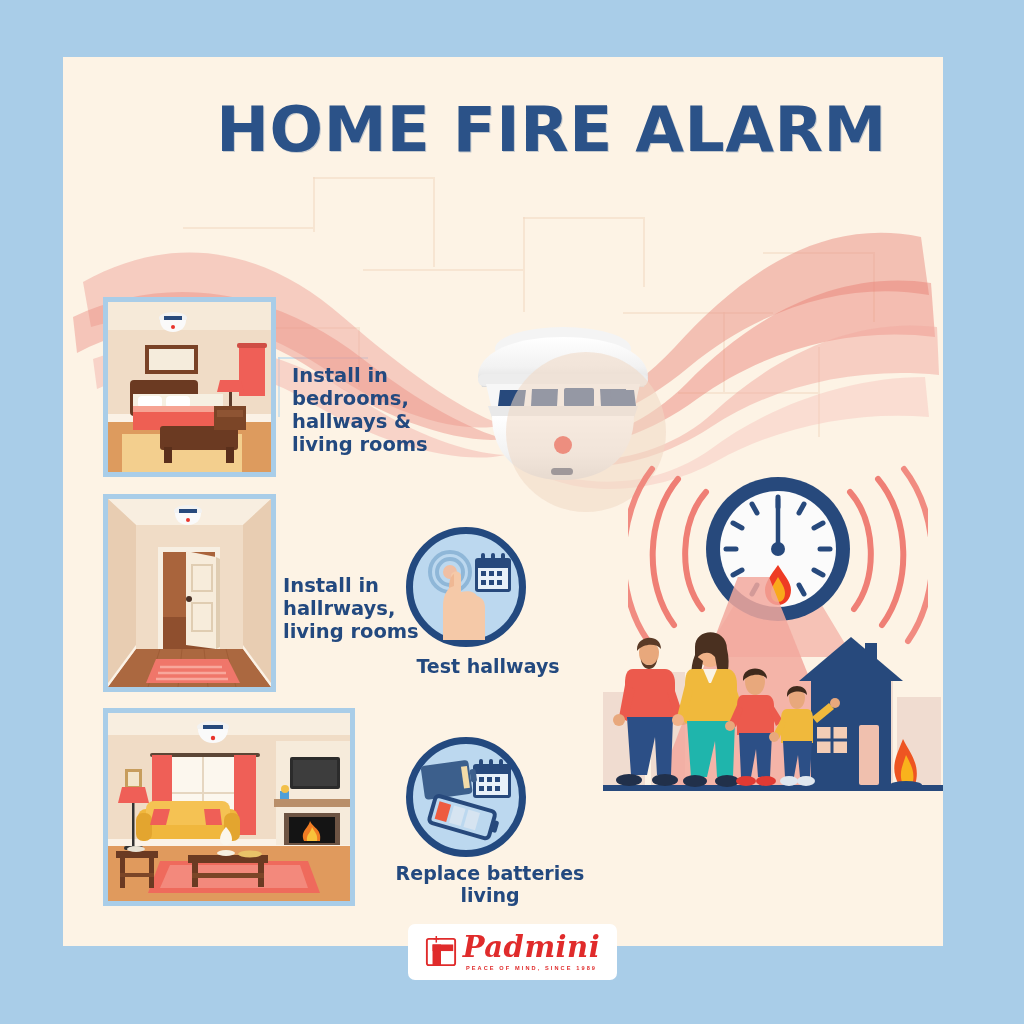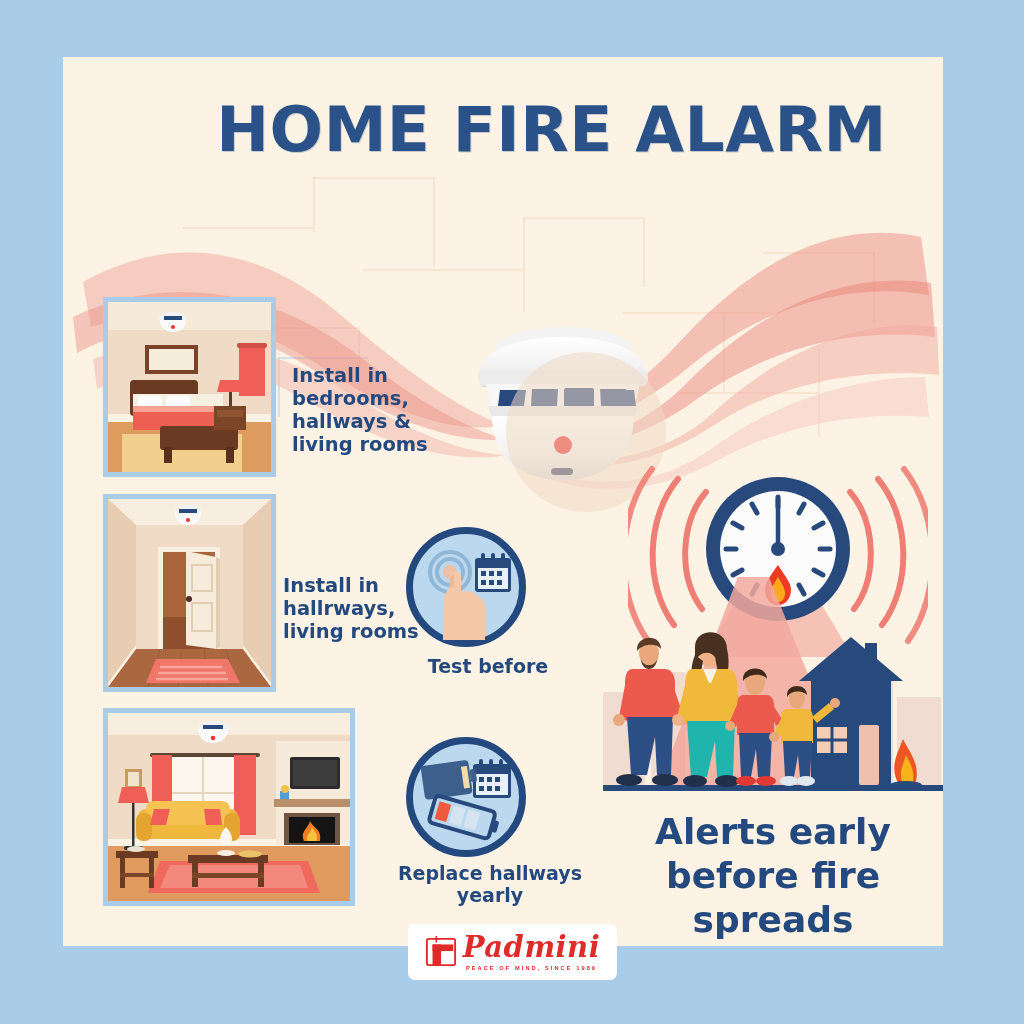--- a/index.html
+++ b/index.html
@@ -374,21 +374,21 @@
           <rect x="84" y="46" width="5" height="5"></rect>
         </g>
         <rect x="68" y="19" width="4" height="9" rx="2" fill="#27497c"></rect>
         <rect x="78" y="19" width="4" height="9" rx="2" fill="#27497c"></rect>
         <rect x="88" y="19" width="4" height="9" rx="2" fill="#27497c"></rect>
 
         <path d="M30,106 L30,72 C30,62 34,56 38,52 L38,42 C38,36 48,36 48,42 L48,58 C56,56 62,58 64,62 C70,64 72,68 72,74 L72,106 Z" fill="#f5c9a8"></path>
         <path d="M36,54 C36,46 38,42 41,40 L41,52 Z" fill="#efb894"></path>
       </svg>
     </div>
-    <div class="caption" id="cap-test">Test before</div>
+    <div class="caption" id="cap-test">Test hallways</div>
 
     <div class="roundicon" id="ic-batt">
       <svg viewBox="0 0 106 106" width="106" height="106">
 
         <rect x="60" y="20" width="38" height="34" rx="3" fill="#27497c"></rect>
         <rect x="63" y="30" width="32" height="21" fill="#e8f1f9"></rect>
         <g fill="#27497c">
           <rect x="66" y="33" width="5" height="5"></rect>
             <rect x="74" y="33" width="5" height="5"></rect>
           <rect x="82" y="33" width="5" height="5"></rect>
@@ -408,21 +408,21 @@
 
         <g transform="rotate(16 52 74)">
           <rect x="18" y="60" width="62" height="28" rx="4" fill="none" stroke="#27497c" stroke-width="4"></rect>
           <rect x="80" y="68" width="6" height="12" rx="2" fill="#27497c"></rect>
           <rect x="23" y="65" width="12" height="18" fill="#ee5b3f"></rect>
           <rect x="38" y="65" width="12" height="18" fill="#d6e4f1"></rect>
           <rect x="53" y="65" width="12" height="18" fill="#d6e4f1"></rect>
         </g>
       </svg>
     </div>
-    <div class="caption" id="cap-batt">Replace hallways yearly</div>
+    <div class="caption" id="cap-batt">Replace batteries living</div>
 
     <div id="clockwrap">
       <svg viewBox="0 0 300 220" width="300" height="220">
 
         <polygon points="150,95 225,220 75,220" fill="#f5b8ae" opacity=".85"></polygon>
 
         <g stroke="#ef7f75" stroke-width="6" fill="none" stroke-linecap="round">
           <path d="M78,55 C52,85 50,140 74,172"></path>
           <path d="M50,42 C18,80 16,148 46,188"></path>
           <path d="M24,32 C-12,78 -14,156 20,204" opacity=".9"></path>
@@ -534,21 +534,20 @@
           <path d="M209,140 L226,126 L231,132 L214,146 Z" fill="#f0b93c"></path>
           <circle cx="232" cy="126" r="5" fill="#e8a87c"></circle>
           <circle cx="171" cy="160" r="5" fill="#e8a87c"></circle>
           <path d="M180,164 L209,164 L207,200 L197,200 L195,178 L191,200 L182,200 Z" fill="#2c4f86"></path>
           <ellipse cx="186" cy="204" rx="9" ry="5" fill="#dfe7ef"></ellipse>
           <ellipse cx="203" cy="204" rx="9" ry="5" fill="#dfe7ef"></ellipse>
         </g>
       </svg>
     </div>
 
-    <div class="caption" id="cap-alert">Alerts early before fire spreads</div>
 
   </div>
 
   <div id="logo">
     <div id="logo-inner">
       <svg id="logo-mark" viewBox="0 0 34 34">
         <rect x="2" y="3" width="30" height="28" rx="2" fill="none" stroke="#e02b2b" stroke-width="2"></rect>
         <rect x="8" y="9" width="9" height="22" fill="#e02b2b"></rect>
         <rect x="8" y="9" width="22" height="7" fill="#e02b2b"></rect>
         <line x1="12" y1="0" x2="12" y2="7" stroke="#e02b2b" stroke-width="1.6"></line>

